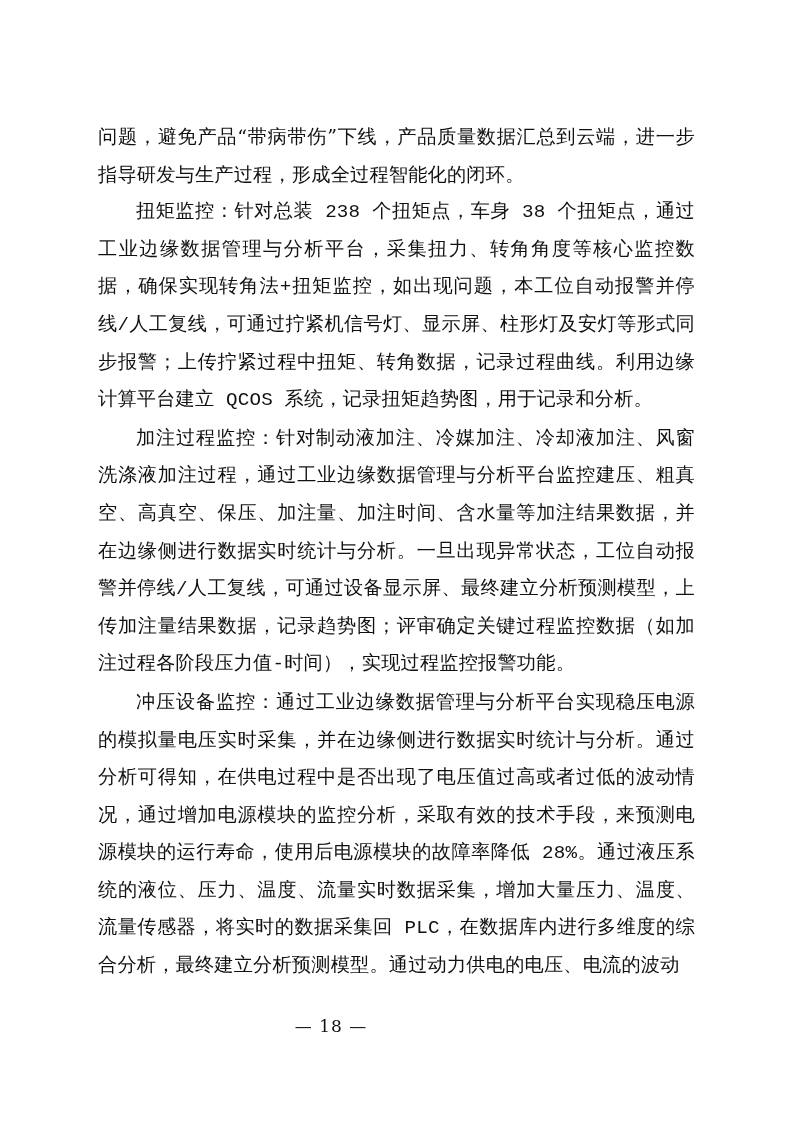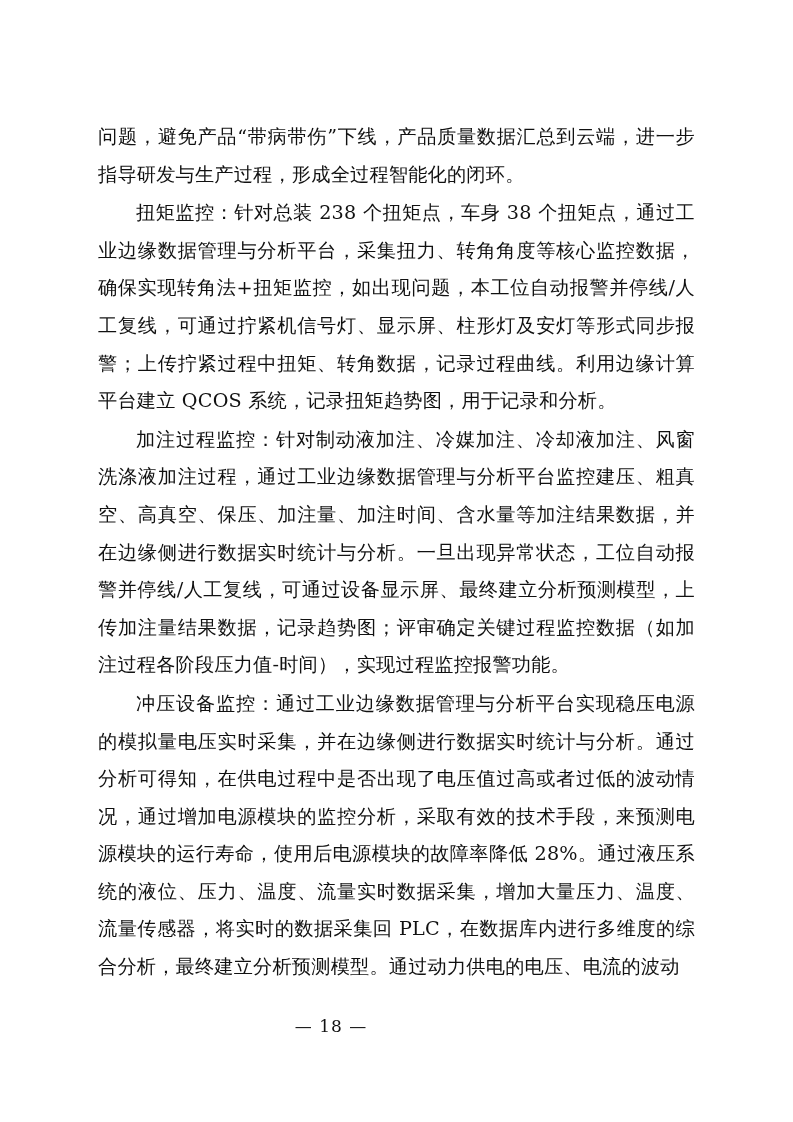--- a/index.html
+++ b/index.html
@@ -29,20 +29,21 @@
     margin: 0 0 1px 0;
     font-size: 19.2px;
     line-height: 37.6px;
     text-align: justify;
     text-justify: inter-ideograph;
     letter-spacing: 0.2px;
     color: #111111;
   }
   p.indent {
     text-indent: 38px;
+    font-family: Liberation Mono, monospace;
   }
   p.bullet {
     text-indent: 38px;
   }
   .footer {
     position: absolute;
     left: 0;
     right: 0;
     bottom: 86px;
     text-align: center;

